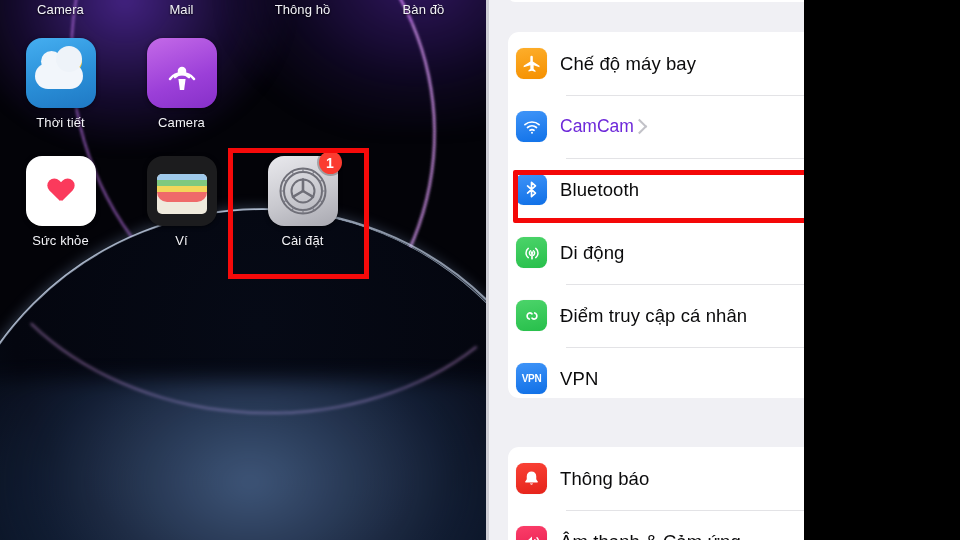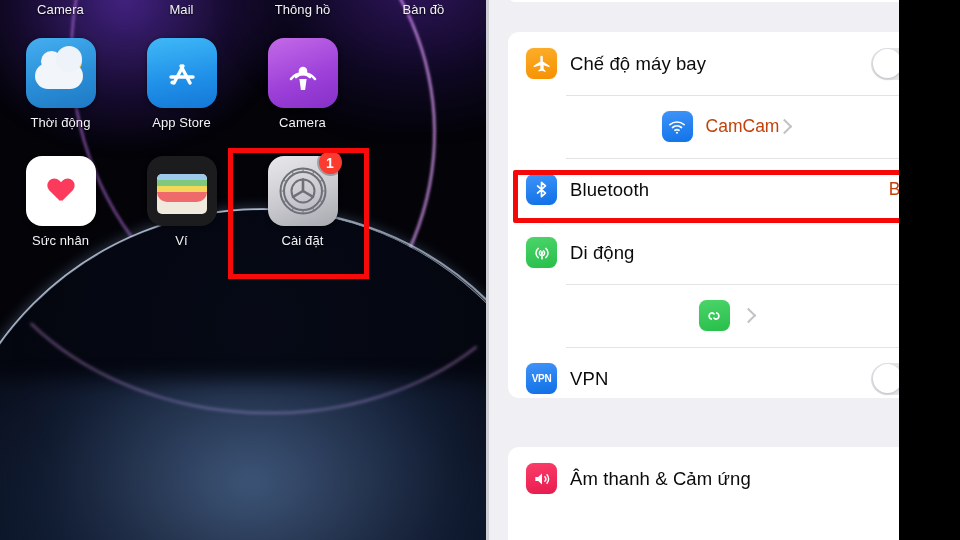--- a/index.html
+++ b/index.html
@@ -1,21 +1,21 @@
 <!DOCTYPE html>
 <html><head>
 <meta charset="utf-8">
 <style>
   html,body{margin:0;padding:0;}
   body{
     width:960px;height:540px;overflow:hidden;
     font-family:"Liberation Sans","DejaVu Sans",sans-serif;
     background:#000;
   }
-  .screen{position:relative;width:899px;height:540px;overflow:hidden;}
+  .screen{position:relative;width:804px;height:540px;overflow:hidden;}
 
   
   .home{
     position:absolute;left:0;top:0;width:486px;height:540px;
     background:#030308;
     overflow:hidden;
   }
   .wp-glow-top{
     position:absolute;left:-40px;top:-150px;width:330px;height:300px;
     background:radial-gradient(ellipse at center, rgba(78,40,150,.85) 0%, rgba(46,22,96,.45) 45%, rgba(0,0,0,0) 72%);
@@ -135,23 +135,22 @@
   }
   .top-card-peek{
     position:absolute;left:22px;top:-12px;right:18px;height:14px;
     background:#ffffff;border-radius:11px;
   }
   .card{
     position:absolute;left:22px;right:18px;background:#ffffff;border-radius:11px;
     overflow:hidden;
   }
   .row{
-    position:relative;display:flex;align-items:center;height:63px;padding-left:18px;padding-right:16px;
+    position:relative;display:flex;align-items:center;height:63px;padding-left:8px;padding-right:16px;
     box-sizing:border-box;
-    justify-content:center;
   }
   .row + .row:before{
     content:"";position:absolute;left:58px;right:0;top:0;height:1px;background:#e3e3e6;
   }
   .sicon{
     width:31px;height:31px;border-radius:7.5px;flex:0 0 31px;margin-right:13px;
     display:flex;align-items:center;justify-content:center;color:#fff;
     box-shadow:0 0 0 .5px rgba(0,0,0,.03);
   }
   .sicon.airplane{background:linear-gradient(170deg,#fdae2b,#f59000);}
@@ -159,21 +158,21 @@
   .sicon.bt{background:linear-gradient(170deg,#3f94f8,#0f6fe6);}
   .sicon.cellular{background:linear-gradient(170deg,#4cd46a,#27bf4b);}
   .sicon.hotspot{background:linear-gradient(170deg,#4cd46a,#27bf4b);}
   .sicon.vpn{background:linear-gradient(170deg,#3f94f8,#0f6fe6);font-size:10px;font-weight:700;letter-spacing:-.3px;}
   .sicon.notif{background:linear-gradient(170deg,#fa4236,#e5231a);}
   .sicon.sound{background:linear-gradient(170deg,#fb3e69,#e61b4e);}
   .row-label{
     flex:1;font-size:18.5px;color:#0b0b0c;letter-spacing:.1px;
   }
   .row-value{
-    font-size:17.5px;color:#c2410c;
+    font-size:17.5px;color:#6d28d9;
   }
   .chev{
     width:9px;height:9px;border-right:2px solid #c2c2c8;border-bottom:2px solid #c2c2c8;
     transform:rotate(-45deg);flex:0 0 9px;
   }
   .toggle{
     width:55px;height:32px;border-radius:16px;background:#e4e4e8;position:relative;flex:0 0 55px;
   }
   .toggle .knob{
     position:absolute;left:1.5px;top:1.5px;width:29px;height:29px;border-radius:50%;
@@ -215,36 +214,21 @@
     </div>
 
     <div class="grid-row" style="top:38px;">
       <div class="cell">
         <div class="icon-wrap">
           <div class="icon ic-weather">
             <div class="w-sun"></div>
             <div class="w-cloud"></div>
           </div>
         </div>
-        <span class="app-label">Thời động</span>
-      </div>
-      <div class="cell">
-        <div class="icon-wrap">
-          <div class="icon ic-appstore">
-            <svg width="44" height="44" viewBox="0 0 44 44" aria-hidden="true">
-              <g stroke="#ffffff" stroke-width="3.4" stroke-linecap="round" fill="none">
-                <path d="M14 32 L23 15"></path>
-                <path d="M30 32 L21 15"></path>
-                <path d="M11 26 L33 26"></path>
-              </g>
-              <circle cx="12.5" cy="31.5" r="2.1" fill="#ffffff"></circle>
-            </svg>
-          </div>
-        </div>
-        <span class="app-label">App Store</span>
+        <span class="app-label">Thời tiết</span>
       </div>
       <div class="cell">
         <div class="icon-wrap">
           <div class="icon ic-podcast">
             <svg width="48" height="48" viewBox="0 0 48 48" aria-hidden="true">
               <g fill="none" stroke="#ffffff" stroke-width="2.6" stroke-linecap="round">
                 <path d="M12 30 A15 15 0 0 1 36 30"></path>
                 <path d="M17 28 A10 10 0 0 1 31 28"></path>
               </g>
               <circle cx="24" cy="22" r="4.3" fill="#ffffff"></circle>
@@ -256,21 +240,21 @@
       </div>
     </div>
 
     <div class="grid-row" style="top:156px;">
       <div class="cell">
         <div class="icon-wrap">
           <div class="icon ic-health">
             <div class="heart"></div>
           </div>
         </div>
-        <span class="app-label">Sức nhân</span>
+        <span class="app-label">Sức khỏe</span>
       </div>
       <div class="cell">
         <div class="icon-wrap">
           <div class="icon ic-wallet">
             <div class="wallet-stack">
               <div class="wc" style="top:0;background:#9fc9ea"></div>
               <div class="wc" style="top:6px;background:#7fc97f"></div>
               <div class="wc" style="top:12px;background:#f3d65a"></div>
               <div class="wc" style="top:18px;height:10px;background:#ef6a6a;border-radius:0 0 14px 14px"></div>
             </div>
@@ -375,36 +359,48 @@
         <span class="chev"></span>
       </div>
 
       <div class="row">
         <div class="sicon hotspot">
           <svg width="20" height="20" viewBox="0 0 24 24" fill="none" stroke="#ffffff" stroke-width="1.9" stroke-linecap="round" aria-hidden="true">
             <path d="M15.2 8.3a3.9 3.9 0 0 1 0 7.4 3.9 3.9 0 0 1-3.2-1.2"></path>
             <path d="M8.8 15.7a3.9 3.9 0 0 1 0-7.4 3.9 3.9 0 0 1 3.2 1.2"></path>
           </svg>
         </div>
+        <span class="row-label">Điểm truy cập cá nhân</span>
         <span class="row-value"></span>
         <span class="chev"></span>
       </div>
 
       <div class="row">
         <div class="sicon vpn">
           <span>VPN</span>
         </div>
         <span class="row-label">VPN</span>
         <div class="toggle">
           <div class="knob"></div>
         </div>
       </div>
     </div>
 
     <div class="card" style="top:447px;height:126px;">
+      <div class="row">
+        <div class="sicon notif">
+          <svg width="19" height="19" viewBox="0 0 24 24" fill="#ffffff" aria-hidden="true">
+            <path d="M12 3a6 6 0 0 0-6 6v4l-1.6 2.6A.6.6 0 0 0 4.9 17h14.2a.6.6 0 0 0 .5-1.4L18 13V9a6 6 0 0 0-6-6z"></path>
+            <path d="M9.8 18.4a2.4 2.4 0 0 0 4.4 0z"></path>
+          </svg>
+        </div>
+        <span class="row-label">Thông báo</span>
+        <span class="row-value"></span>
+        <span class="chev"></span>
+      </div>
       <div class="row">
         <div class="sicon sound">
           <svg width="20" height="20" viewBox="0 0 24 24" fill="none" aria-hidden="true">
             <path d="M4 9.5h3.4L12 5.5v13L7.4 14.5H4z" fill="#ffffff"></path>
             <path d="M15.4 9.2a4 4 0 0 1 0 5.6" stroke="#ffffff" stroke-width="1.7" stroke-linecap="round"></path>
             <path d="M18 7a7.4 7.4 0 0 1 0 10" stroke="#ffffff" stroke-width="1.7" stroke-linecap="round"></path>
           </svg>
         </div>
         <span class="row-label">Âm thanh &amp; Cảm ứng</span>
         <span class="row-value"></span>

